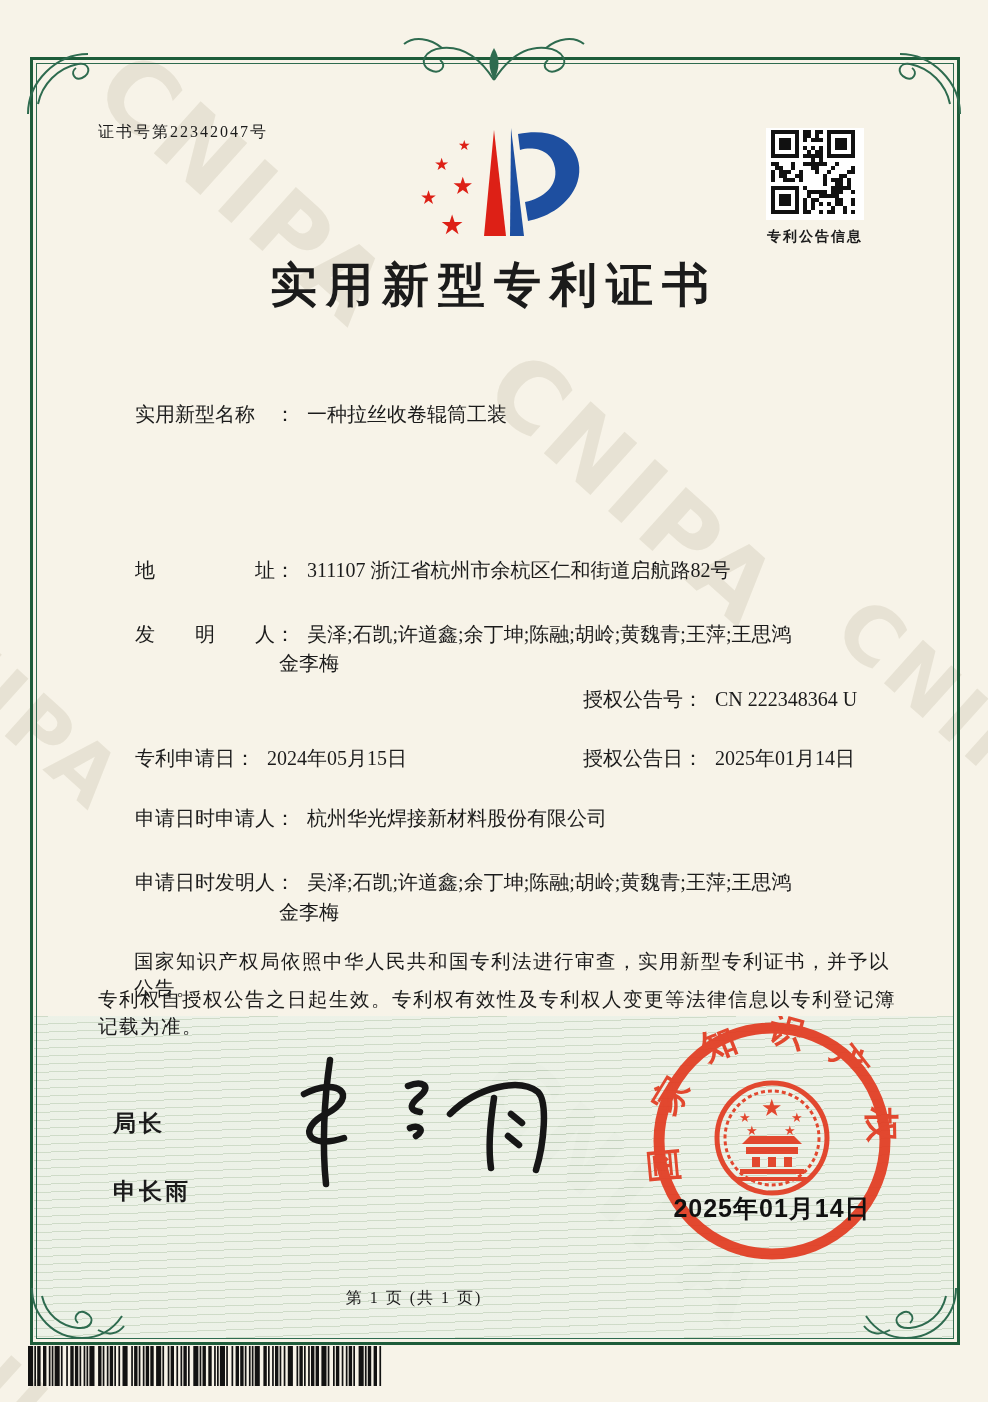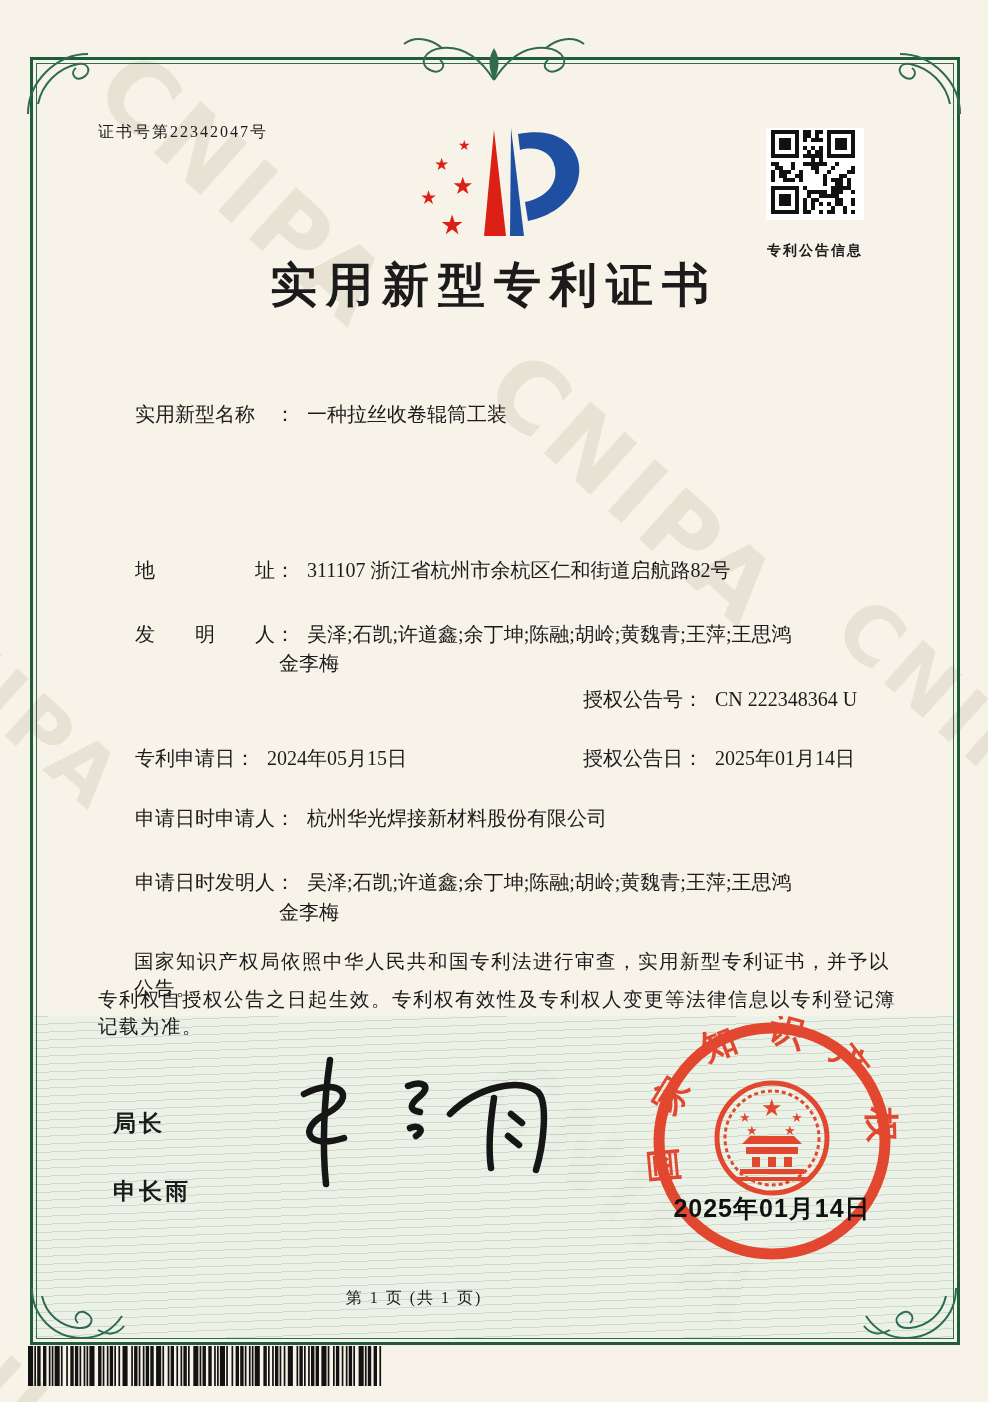--- a/index.html
+++ b/index.html
@@ -35,21 +35,21 @@
   }
   .orn{position:absolute; z-index:4; pointer-events:none;}
   
   .abs{position:absolute; z-index:5;}
   .certno{left:98px; top:122px; font-size:16px; letter-spacing:2px;}
   .title{
     left:0; top:254px; width:988px; text-align:center;
     font-size:47px; font-weight:bold; letter-spacing:9px;
   }
   .qrbox{left:766px; top:128px; width:94px; height:88px; background:#fff; padding:2px;}
-  .qrcaption{left:740px; top:242px; width:150px; text-align:center;
+  .qrcaption{left:740px; top:228px; width:150px; text-align:center;
     font-size:14px; font-weight:bold; letter-spacing:2px;}
   .row{font-size:20px; white-space:pre;}
   .row .val{margin-left:12px;}
   .body-line{font-size:19.5px; letter-spacing:1.5px;}
   .signer{font-family:"Liberation Sans","DejaVu Sans",sans-serif;
     font-size:23px; font-weight:bold; letter-spacing:3px;}
   .seal-date{
     left:662px; top:1192px; width:220px; text-align:center;
     font-family:"Liberation Sans","DejaVu Sans",sans-serif;
     font-size:25px; font-weight:bold; color:#111; z-index:7; letter-spacing:1px;

